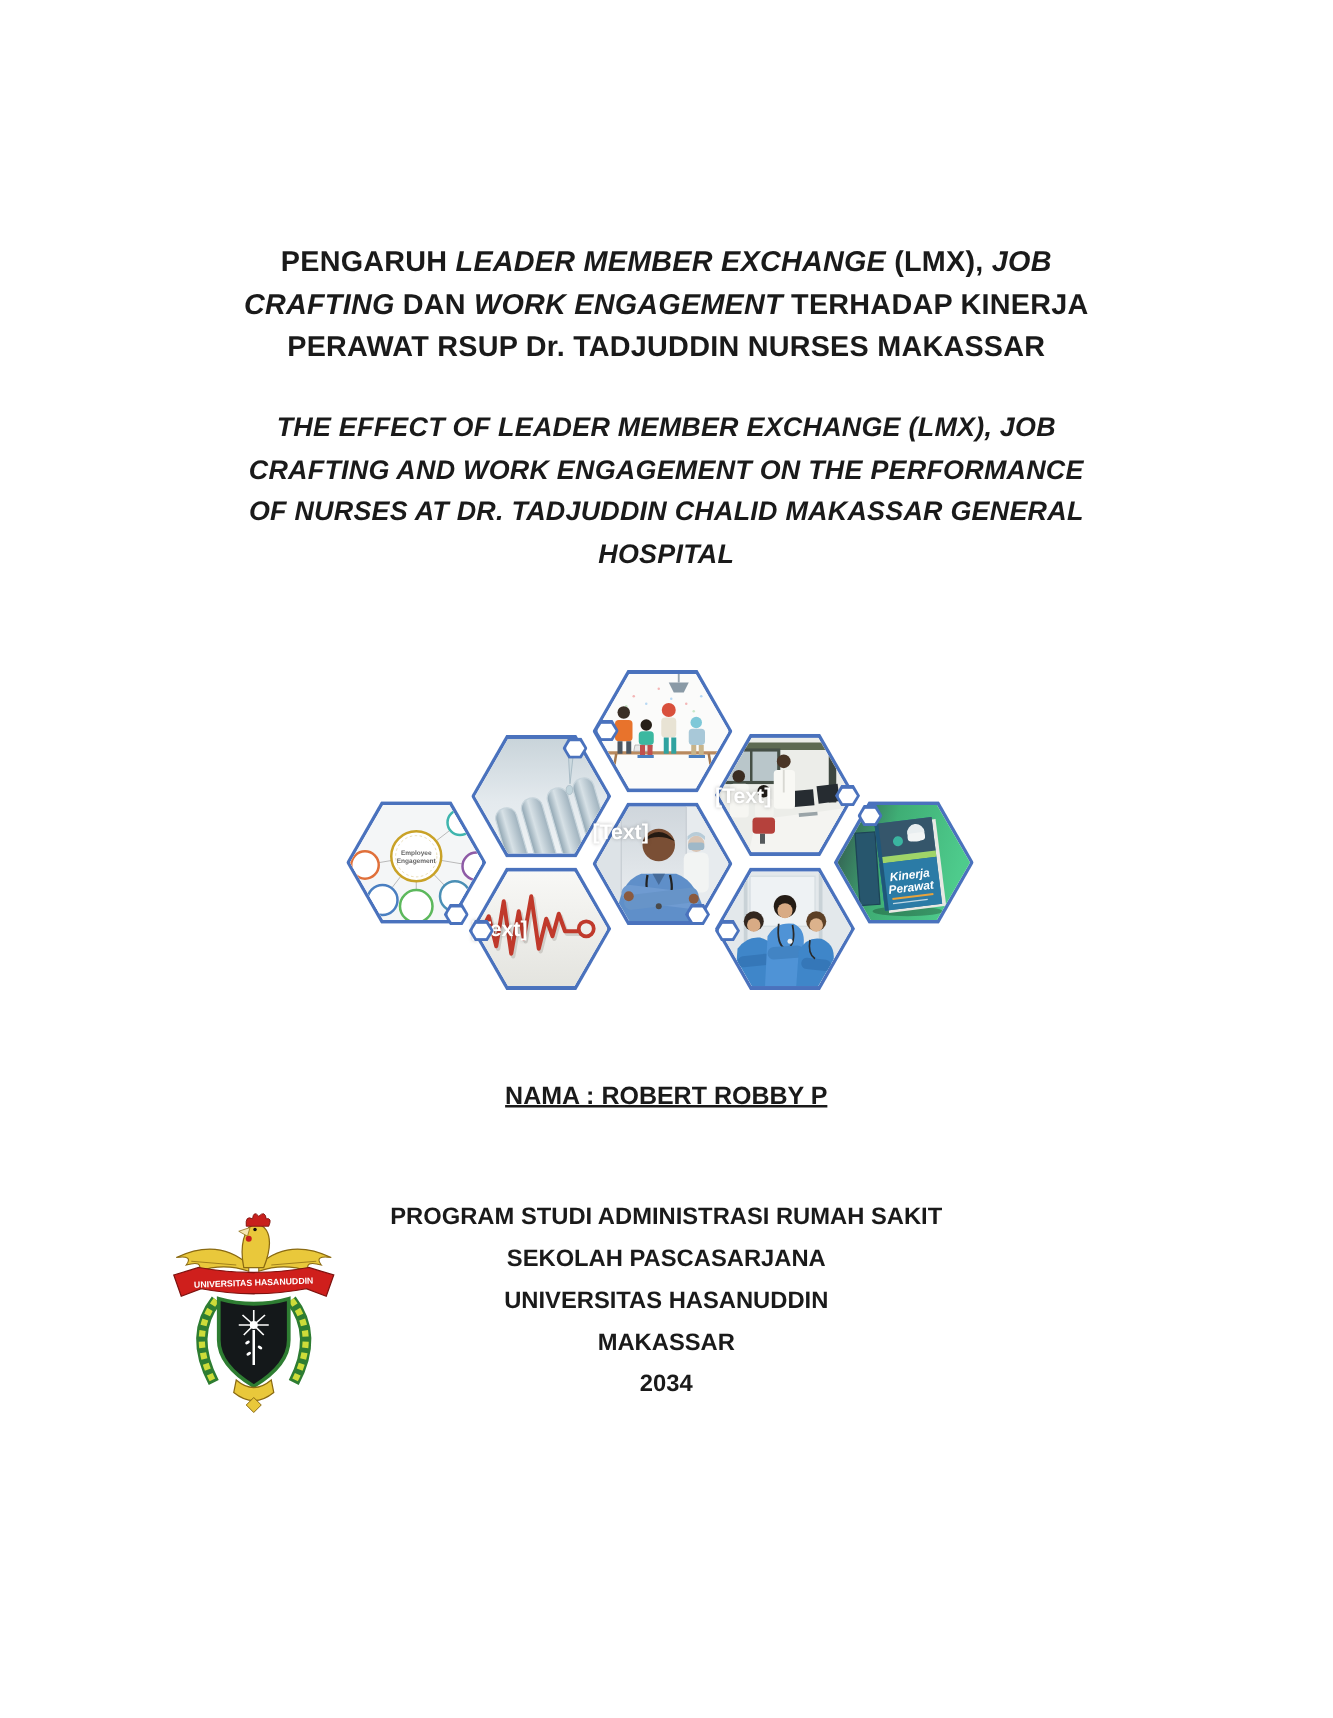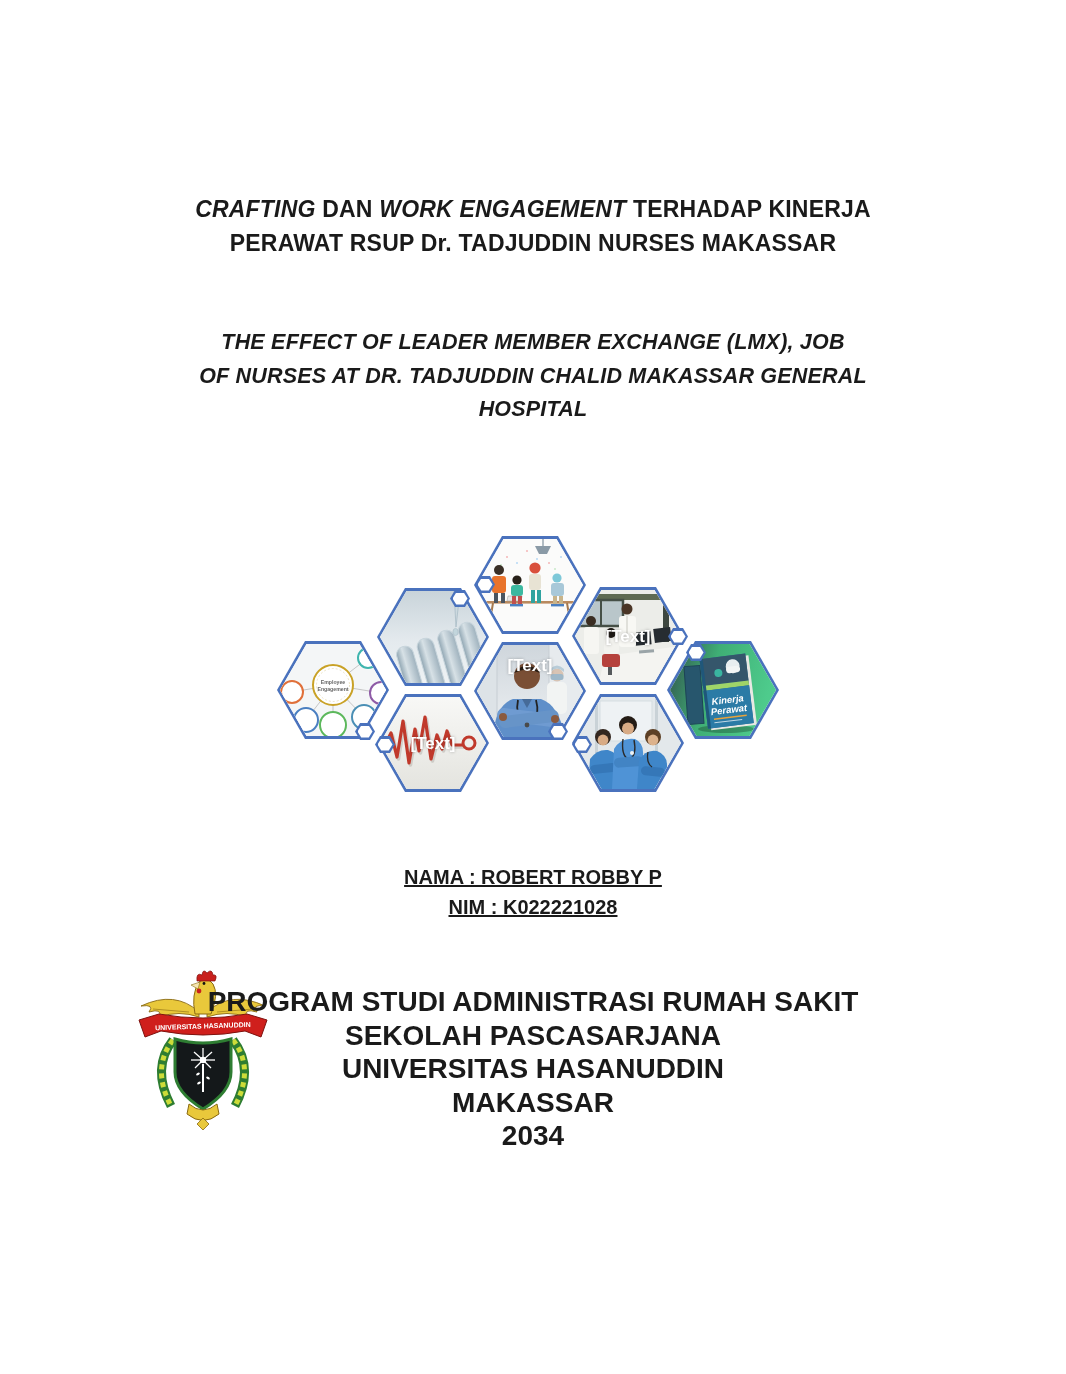--- a/index.html
+++ b/index.html
@@ -11,49 +11,51 @@
   .abs{position:absolute;}
   .center-text{left:0;right:0;text-align:center;}
   
   #title-id{top:192px;font-size:23px;font-weight:bold;line-height:34px;letter-spacing:.2px;}
   #title-id .it{font-style:italic;}
   
   #title-en{top:326px;font-size:21.5px;font-style:italic;font-weight:bold;line-height:33.5px;letter-spacing:.2px;}
   
   #name-block{top:862px;font-size:20px;font-weight:bold;line-height:30px;text-decoration:underline;}
   
-  #inst-block{top:985px;font-size:28px;font-weight:bold;line-height:33.5px;}
+  #inst-block{top:957px;font-size:19px;font-weight:bold;line-height:33.5px;}
   
   .hex{position:absolute;width:112px;height:98px;}
   .hex-border{position:absolute;inset:0;background:#4a72bd;
     clip-path:polygon(25% 0%,75% 0%,100% 50%,75% 100%,25% 100%,0% 50%);}
   .hex-inner{position:absolute;inset:3px;overflow:hidden;background:#fff;
     clip-path:polygon(25% 0%,75% 0%,100% 50%,75% 100%,25% 100%,0% 50%);}
   .hex-inner svg{display:block;width:100%;height:100%;}
   .conn{position:absolute;width:20px;height:17px;z-index:5;}
   .conn .cb{position:absolute;inset:0;background:#4a72bd;
     clip-path:polygon(25% 0%,75% 0%,100% 50%,75% 100%,25% 100%,0% 50%);}
   .conn .cw{position:absolute;inset:2.5px;background:#ffffff;
     clip-path:polygon(25% 0%,75% 0%,100% 50%,75% 100%,25% 100%,0% 50%);}
-  .ph-label{position:absolute;left:0;right:0;text-align:center;color:#ffffff;
+  .ph-label{position:absolute;left:0;right:0;color:#ffffff;
     font-size:17px;font-weight:bold;text-shadow:0 0 3px rgba(40,40,40,.35);z-index:3;}
   
   #unhas-logo{left:133px;top:963px;width:140px;height:168px;}
   #unhas-logo svg{width:100%;height:100%;display:block;}
 </style>
 </head>
 <body>
 
 <div id="title-id" class="abs center-text">
+  <div><span>PENGARUH </span><span class="it">LEADER MEMBER EXCHANGE</span><span> (LMX), </span><span class="it">JOB</span></div>
   <div><span class="it">CRAFTING</span><span> DAN </span><span class="it">WORK ENGAGEMENT</span><span> TERHADAP KINERJA</span></div>
   <div><span>PERAWAT RSUP Dr. TADJUDDIN NURSES MAKASSAR</span></div>
 </div>
 
 <div id="title-en" class="abs center-text">
   <div>THE EFFECT OF LEADER MEMBER EXCHANGE (LMX), JOB</div>
+  <div>CRAFTING AND WORK ENGAGEMENT ON THE PERFORMANCE</div>
   <div>OF NURSES AT DR. TADJUDDIN CHALID MAKASSAR GENERAL</div>
   <div>HOSPITAL</div>
 </div>
 
 <div class="abs" style="left:0;top:0;width:1066px;height:1374px;pointer-events:none;">
 
   <div class="hex" style="left:277px;top:641px;">
     <div class="hex-border"></div>
     <div class="hex-inner">
       <svg viewBox="0 0 106 92" preserveAspectRatio="none">
@@ -335,21 +337,20 @@
       <div class="cw"></div>
     </div>
   <div class="conn" style="left:686px;top:644px;">
       <div class="cb"></div>
       <div class="cw"></div>
     </div>
 </div>
 
 <div id="name-block" class="abs center-text">
   <div>NAMA : ROBERT ROBBY P</div>
-  <div>NIM : K022221028</div>
 </div>
 
 <div id="unhas-logo" class="abs">
   <svg viewBox="0 0 140 166">
 
     <g fill="#e9c83b" stroke="#8a6a12" stroke-width="0.9">
       <path d="M66 48 Q42 26 8 42 Q22 40 16 48 Q30 44 26 53 Q46 46 66 53 Z"></path>
       <path d="M74 48 Q98 26 132 42 Q118 40 124 48 Q110 44 114 53 Q94 46 74 53 Z"></path>
     </g>
     <line x1="20" y1="45" x2="56" y2="48" stroke="#8a6a12" stroke-width="0.6"></line>

